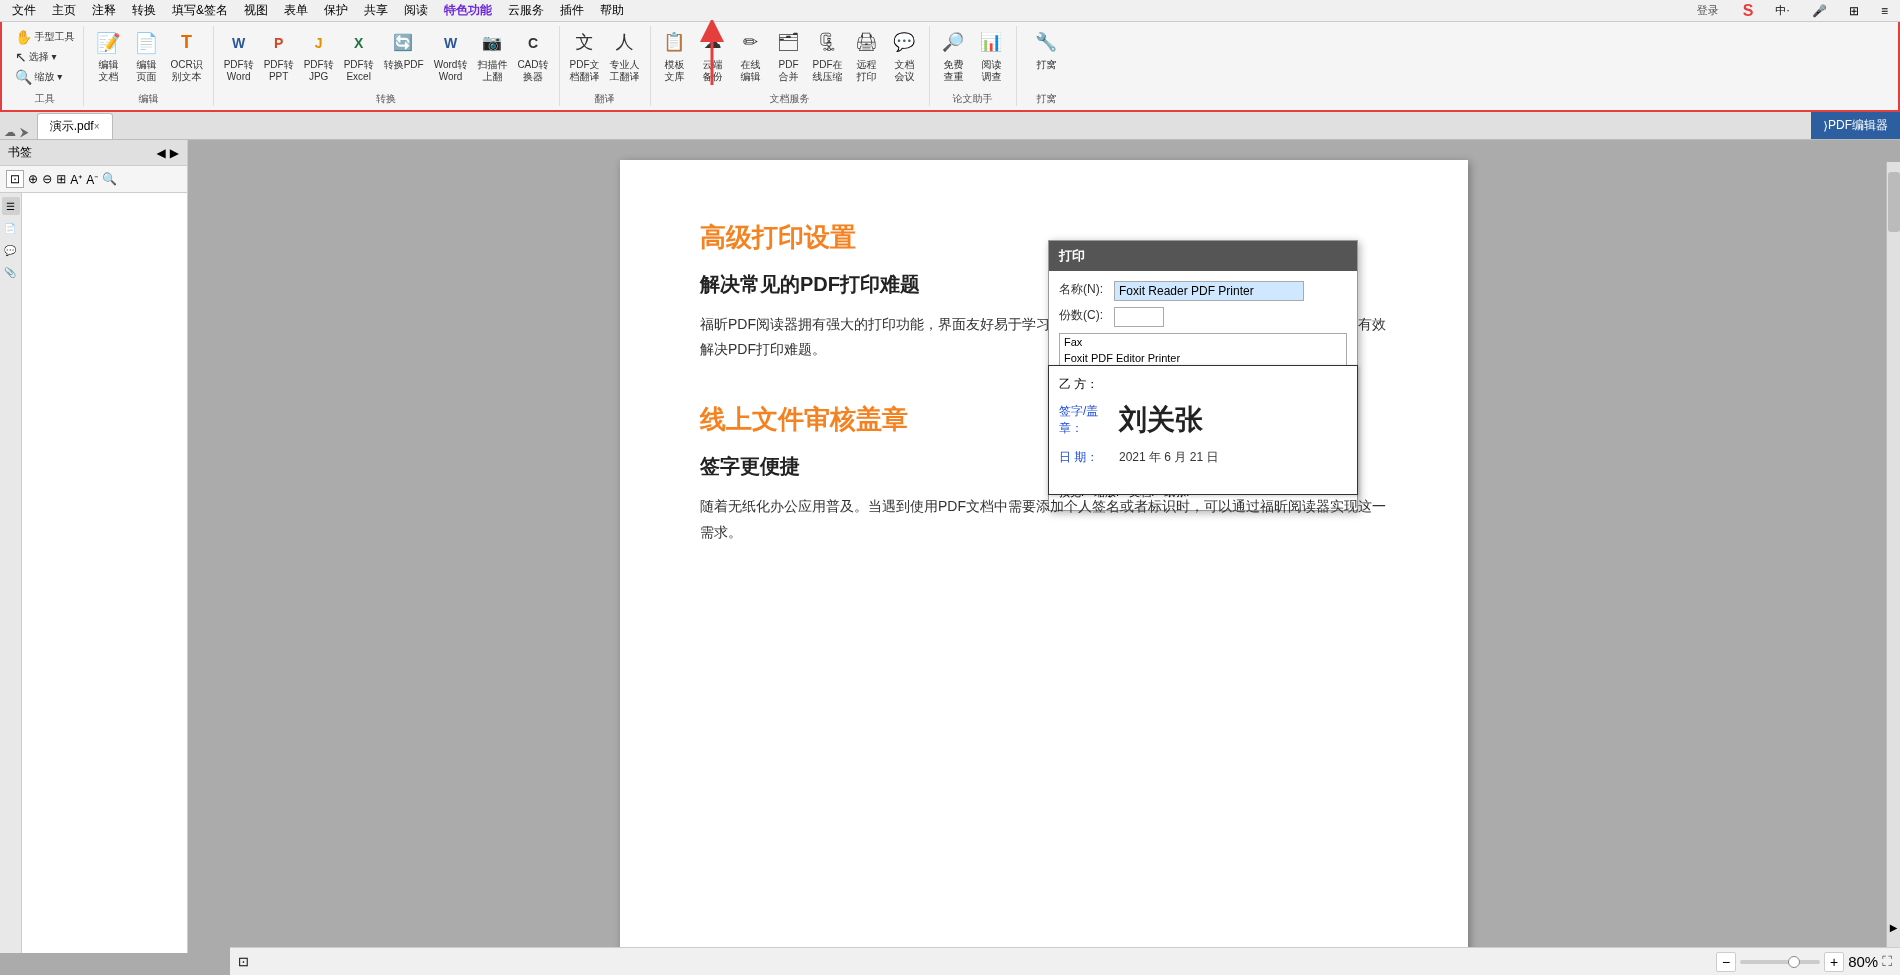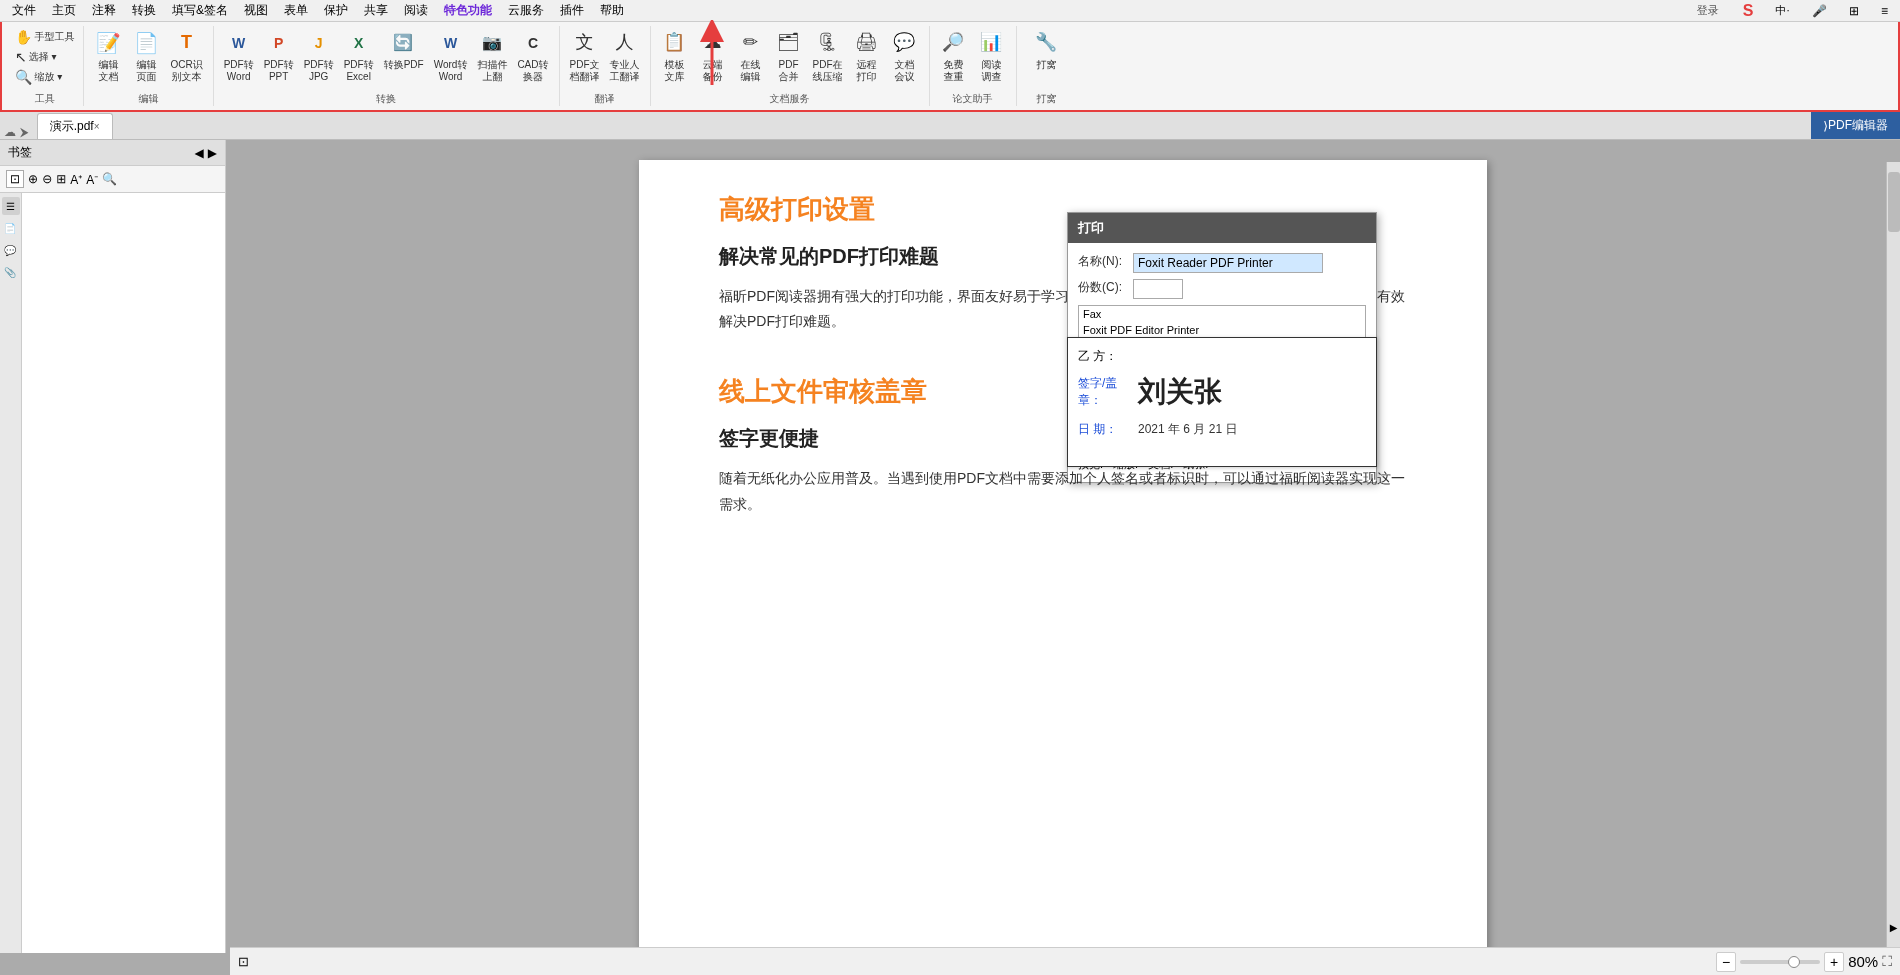--- a/index.html
+++ b/index.html
@@ -132,21 +132,21 @@
     }
 
     
     .main-layout {
       display: flex;
       height: calc(975px - 22px - 90px - 22px - 28px);
     }
 
     
     .sidebar {
-      width: 226px;
+      width: 188px;
       background: #f0f0f0;
       border-right: 1px solid #ccc;
       display: flex;
       flex-direction: column;
       justify-content: space-between;
     }
     .sidebar-header {
       background: #e0e0e0;
       padding: 4px 8px;
       display: flex;
@@ -176,21 +176,21 @@
       background: #ababab;
       overflow-y: auto;
       display: flex;
       justify-content: center;
       padding: 20px;
     }
     .pdf-page {
       background: white;
       width: 848px;
       min-height: 800px;
-      padding: 32px 80px;
+      padding: 60px 80px;
       box-shadow: 2px 2px 8px rgba(0,0,0,0.3);
       position: relative;
     }
 
     
     .section-title-orange {
       color: #f58220;
       font-size: 26px;
       font-weight: bold;
       margin-bottom: 16px;

